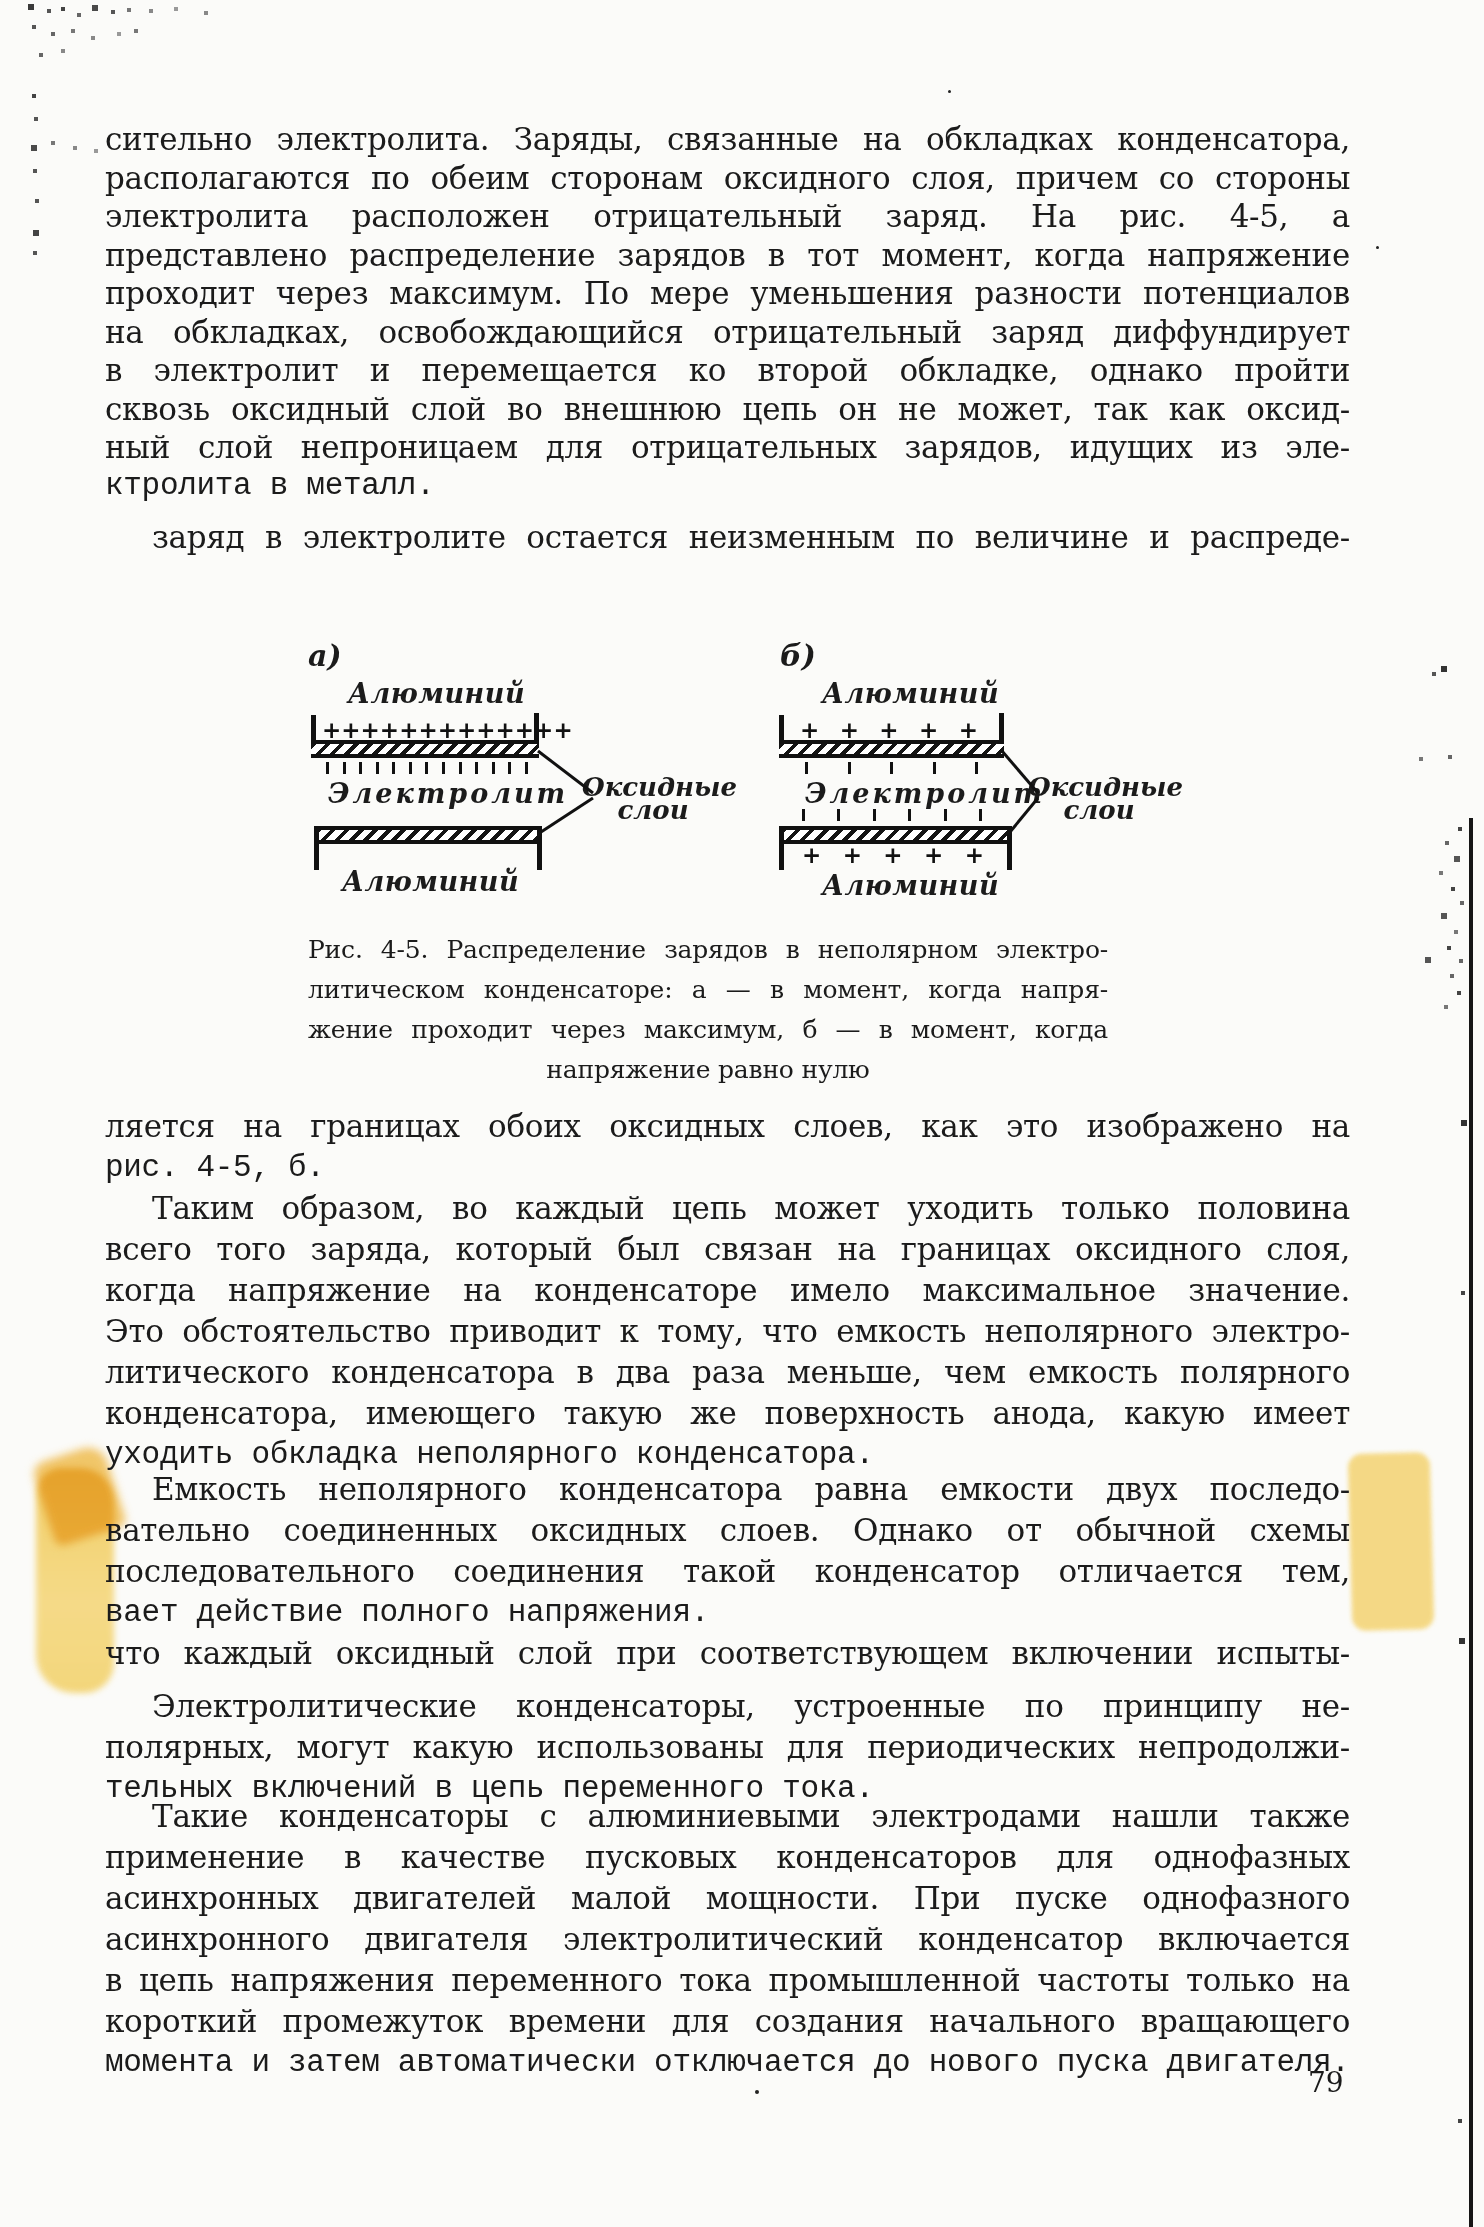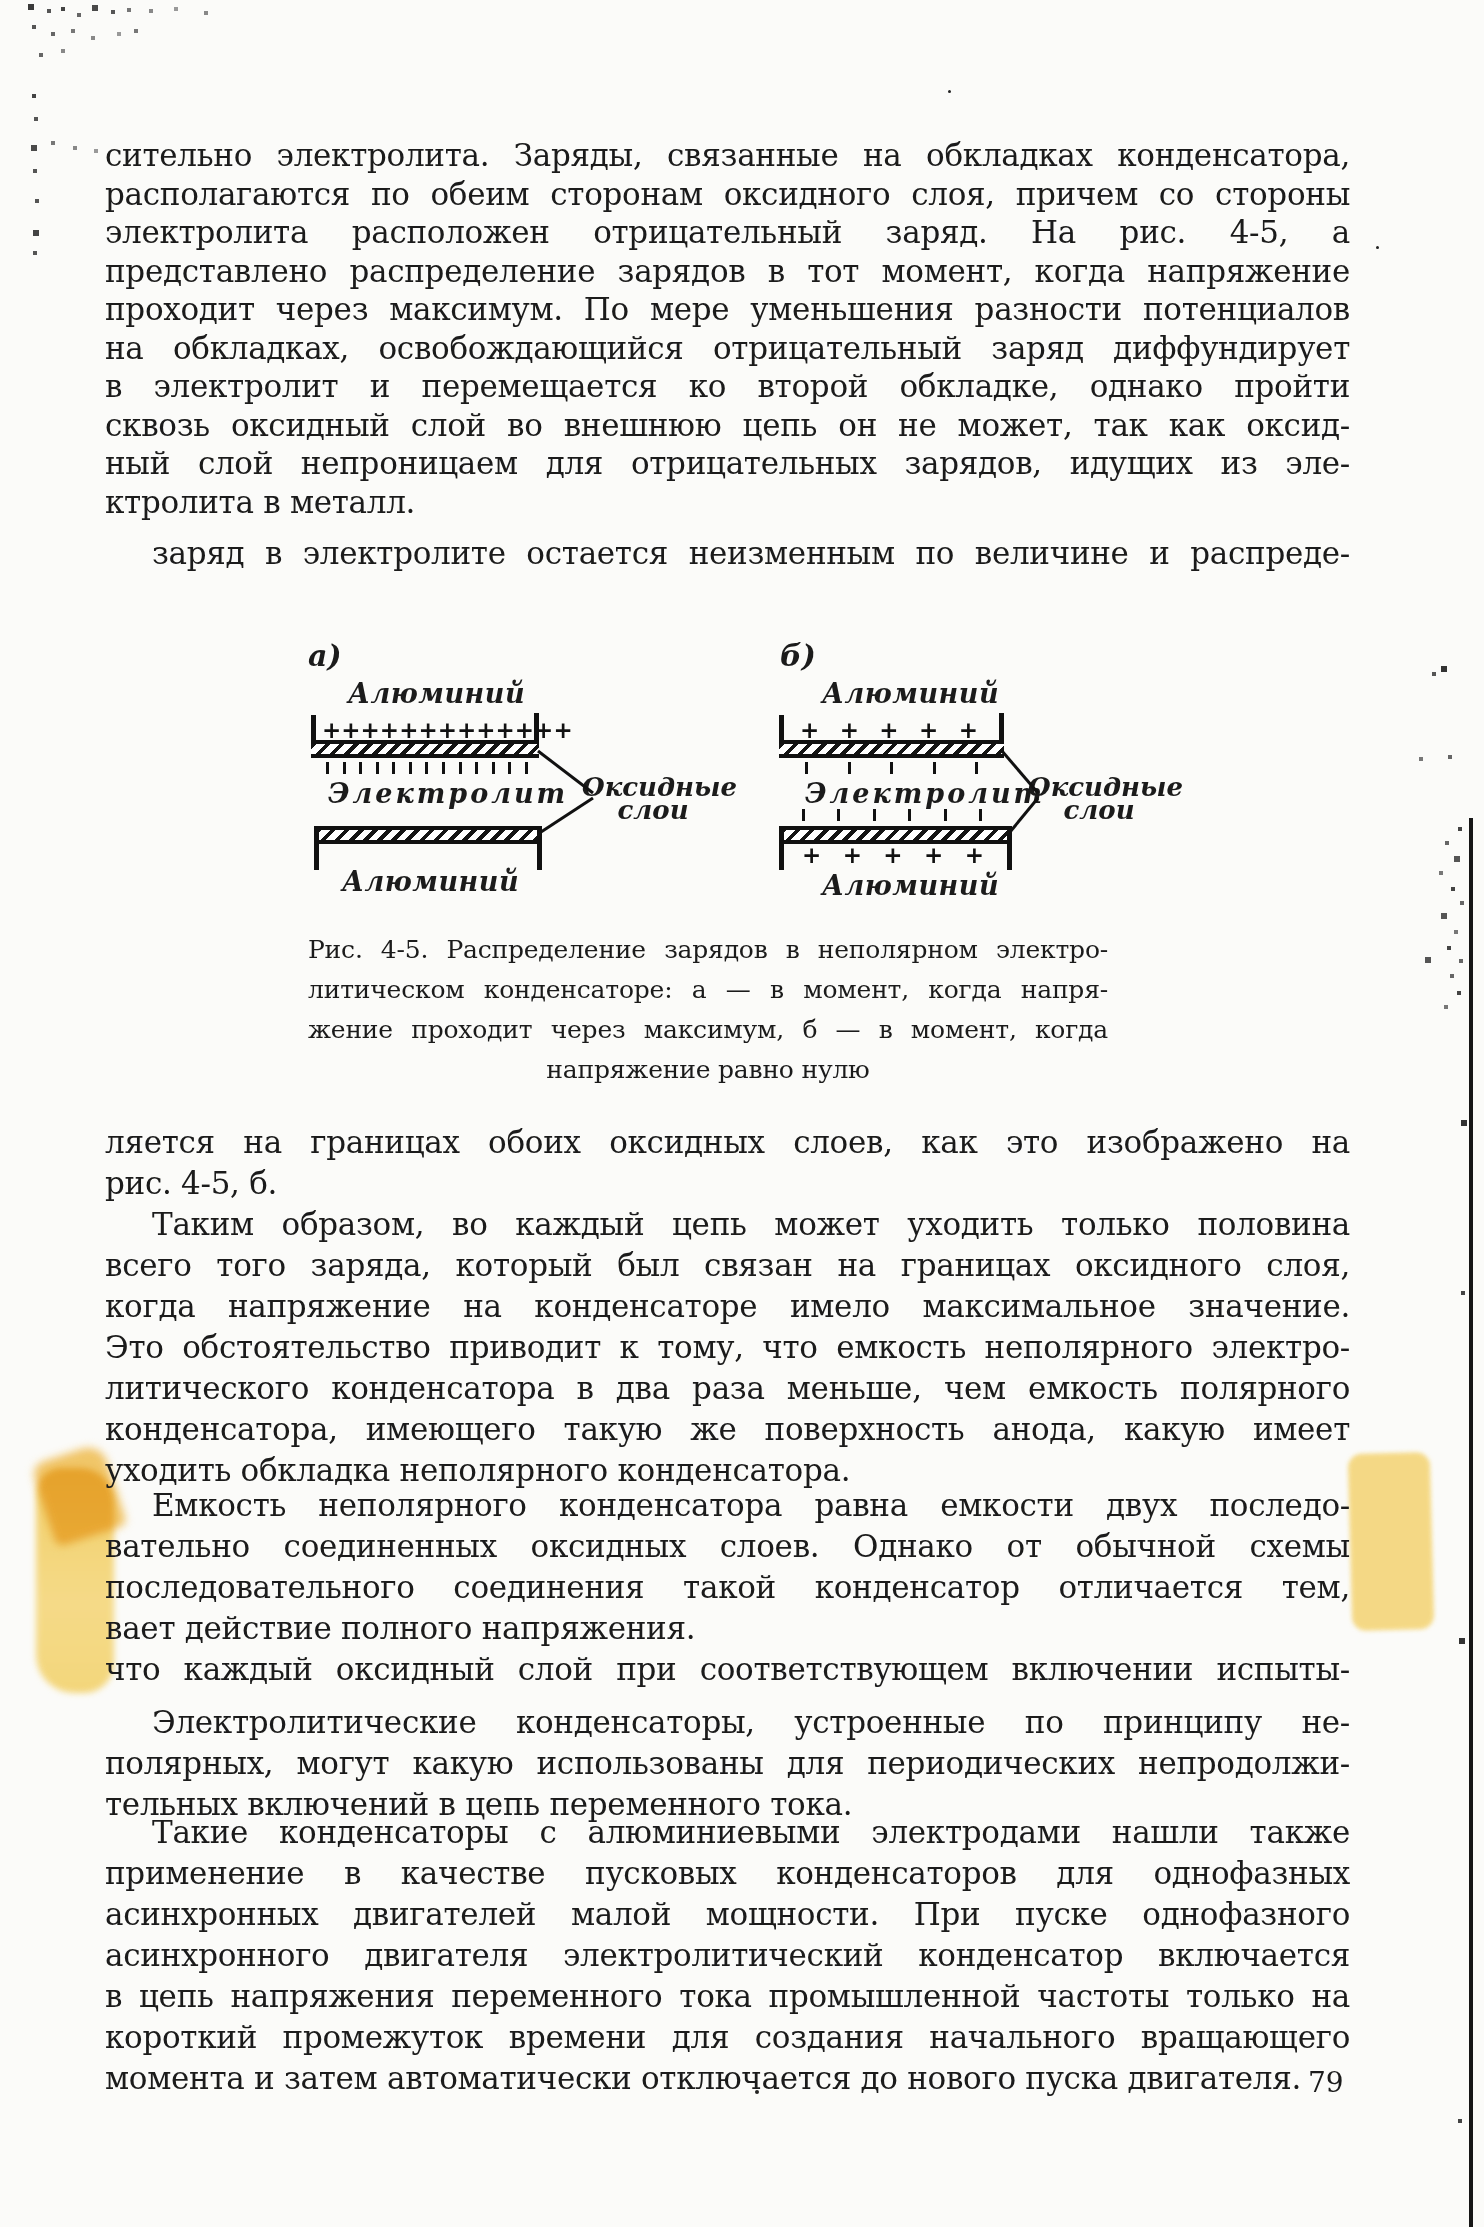--- a/index.html
+++ b/index.html
@@ -2,23 +2,23 @@
 <html><head>
 <meta charset="utf-8">
 <style>
   html,body{margin:0;padding:0;}
   body{
     width:1484px;height:2227px;position:relative;background:#fbfbf9;
     font-family:"DejaVu Serif", serif;color:#1b1b1b;overflow:hidden;
   }
   .abs{position:absolute;}
   
-  .para{position:absolute;left:105px;width:1245px;font-size:31px;letter-spacing:-.3px;margin-top:16px;}
+  .para{position:absolute;left:105px;width:1245px;font-size:31px;letter-spacing:-.3px;}
   .tline{text-align:justify;text-align-last:justify;white-space:normal;}
-  .para .tline.flush{text-align:right;text-align-last:left;}
+  .para .tline.flush{text-align:right;text-align-last:left;font-family:Liberation Mono, monospace;}
   .para.indent .tline:first-child{text-indent:47px;}
   .lh-a{line-height:38.5px;}
   .lh-b{line-height:41px;}
   
   .caption-block{position:absolute;left:280px;top:930px;width:800px;font-size:25px;line-height:40px;letter-spacing:-.2px;margin-left:28px;}
   .caption-block .tline.flush{text-align:center;text-align-last:center;}
   
   .figure{position:absolute;left:150px;top:630px;width:1030px;height:300px;}
   .fig-label{position:absolute;font-style:italic;font-size:30px;font-weight:bold;}
   .metal-label{position:absolute;font-style:italic;font-size:27px;font-weight:bold;text-align:center;letter-spacing:.5px;}

